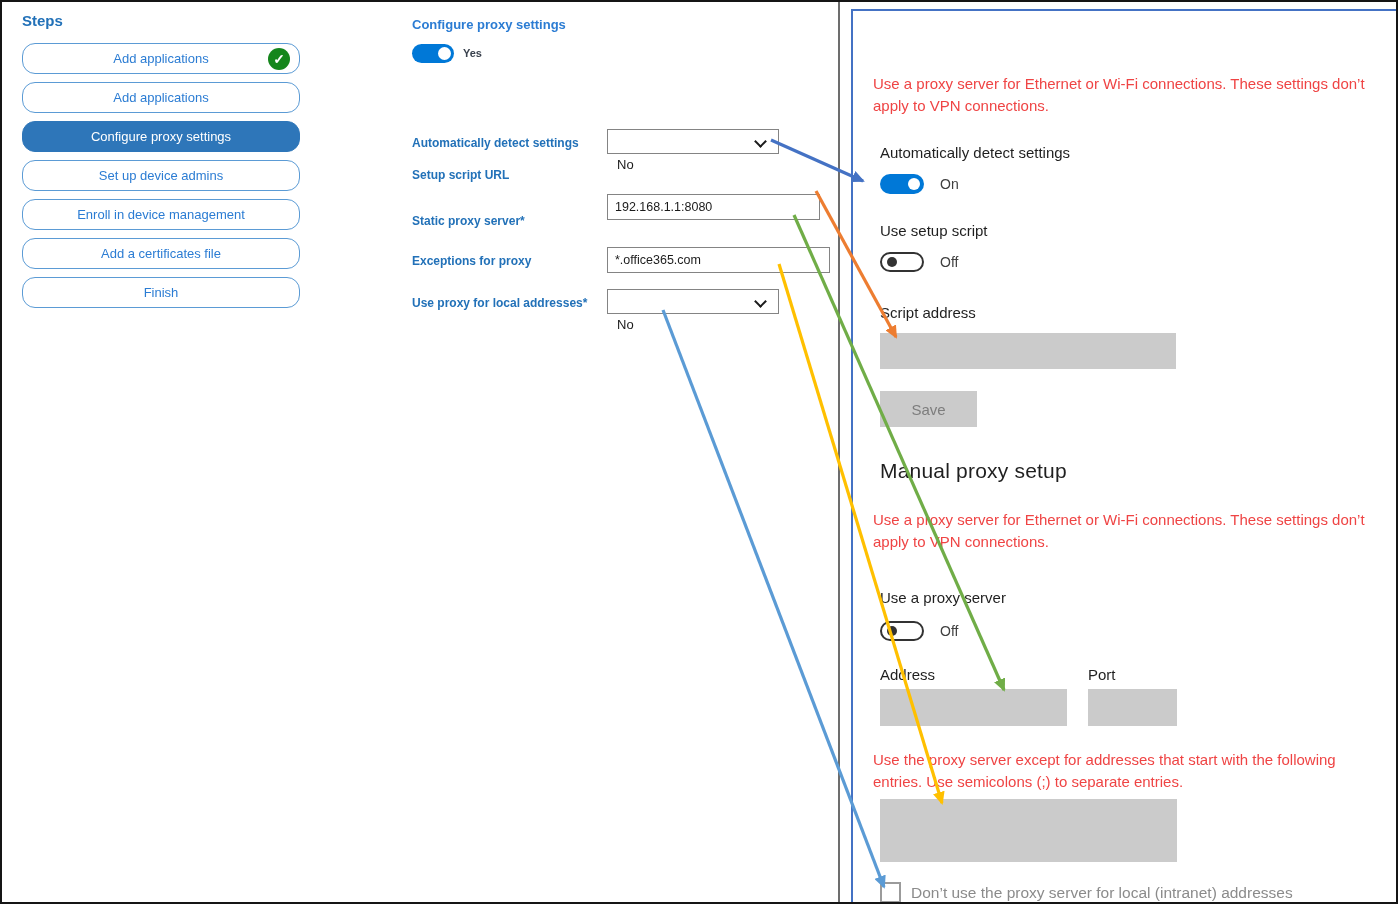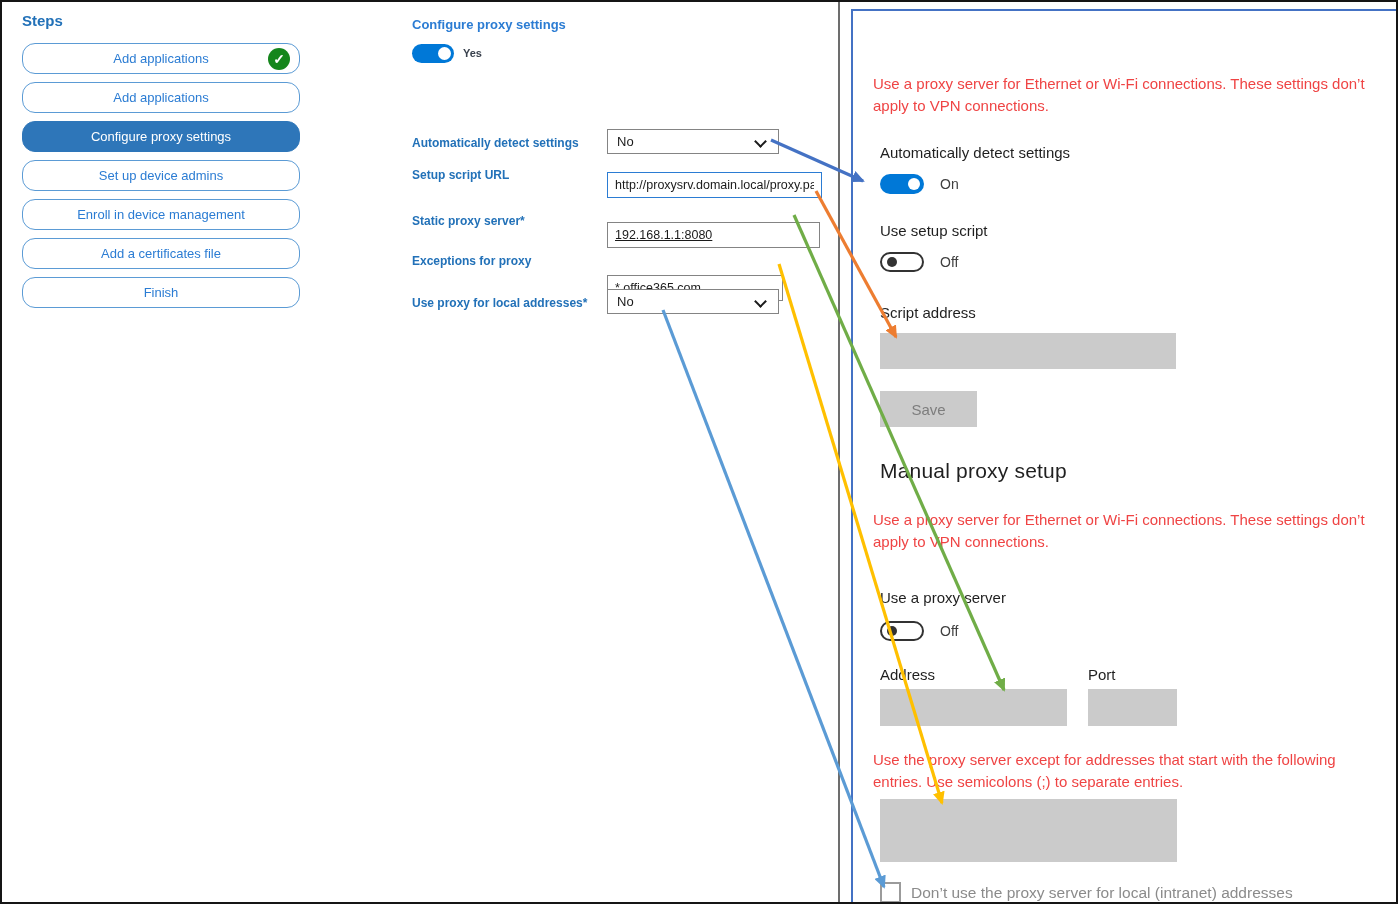--- a/index.html
+++ b/index.html
@@ -28,21 +28,21 @@
   .pill { position:absolute; border-radius:10px; }
   .pill-on { background:#0078d7; }
   .pill .knob { position:absolute; border-radius:50%; background:#fff; }
   .yes-toggle { left:410px; top:42px; width:42px; height:19px; }
   .yes-toggle .knob { right:3px; top:3px; width:13px; height:13px; }
   .yes-label { position:absolute; left:461px; top:45px; font-size:11px; font-weight:bold; color:#39414d; }
 
   .form-label { position:absolute; left:410px; font-size:12px; font-weight:bold; color:#2271b8; }
   .fld { position:absolute; left:605px; box-sizing:border-box; background:#fff; }
   .select { border:1px solid #848484; width:172px; height:25px; cursor:pointer; }
-  .select .val { display:block; padding-left:9px; line-height:23px; font-size:13px; color:#1b1b1b; }
+  .select .val { display:block; padding-left:9px; line-height:23px; font-size:13px; color:#1b1b1b;margin-top:23px; }
   .chevron {
     position:absolute; right:13px; top:7px; width:7px; height:7px;
     border-right:2px solid #1b1b1b; border-bottom:2px solid #1b1b1b; transform:rotate(45deg);
   }
   .txt {
     border:1px solid #848484; height:26px; padding:0 7px; font-size:12.5px; color:#1b1b1b;
     font-family:"Liberation Sans", sans-serif; outline:none;
   }
   .txt.focused { border:1px solid #2b7cd3; }
 
@@ -108,27 +108,26 @@
     </div>
   <div class="yes-label">Yes</div>
 
   <div class="form-label" style="top:134px;">Automatically detect settings</div>
   <div class="fld select" style="top:127px;">
     <span class="val">No</span>
     <span class="chevron"></span>
   </div>
 
   <div class="form-label" style="top:166px;">Setup script URL</div>
-  <input class="fld txt focused" style="top: 170px; width: 215px;" value="http://proxysrv.domain.local/proxy.pa">
 
   <div class="form-label" style="top:212px;">Static proxy server*</div>
-  <input class="fld txt" style="top: 220px; width: 213px; text-decoration: underline;" value="192.168.1.1:8080">
+  <input class="fld txt" style="top: 192px; width: 213px;" value="192.168.1.1:8080">
 
   <div class="form-label" style="top:252px;">Exceptions for proxy</div>
-  <input class="fld txt" style="top: 245px; width: 176px; margin-top: 28px;" value="*.office365.com">
+  <input class="fld txt" style="top: 245px; width: 223px;" value="*.office365.com">
 
   <div class="form-label" style="top:294px;">Use proxy for local addresses*</div>
   <div class="fld select" style="top:287px;">
     <span class="val">No</span>
     <span class="chevron"></span>
   </div>
 
   <div class="divider"></div>
 
   <div class="win-panel">

